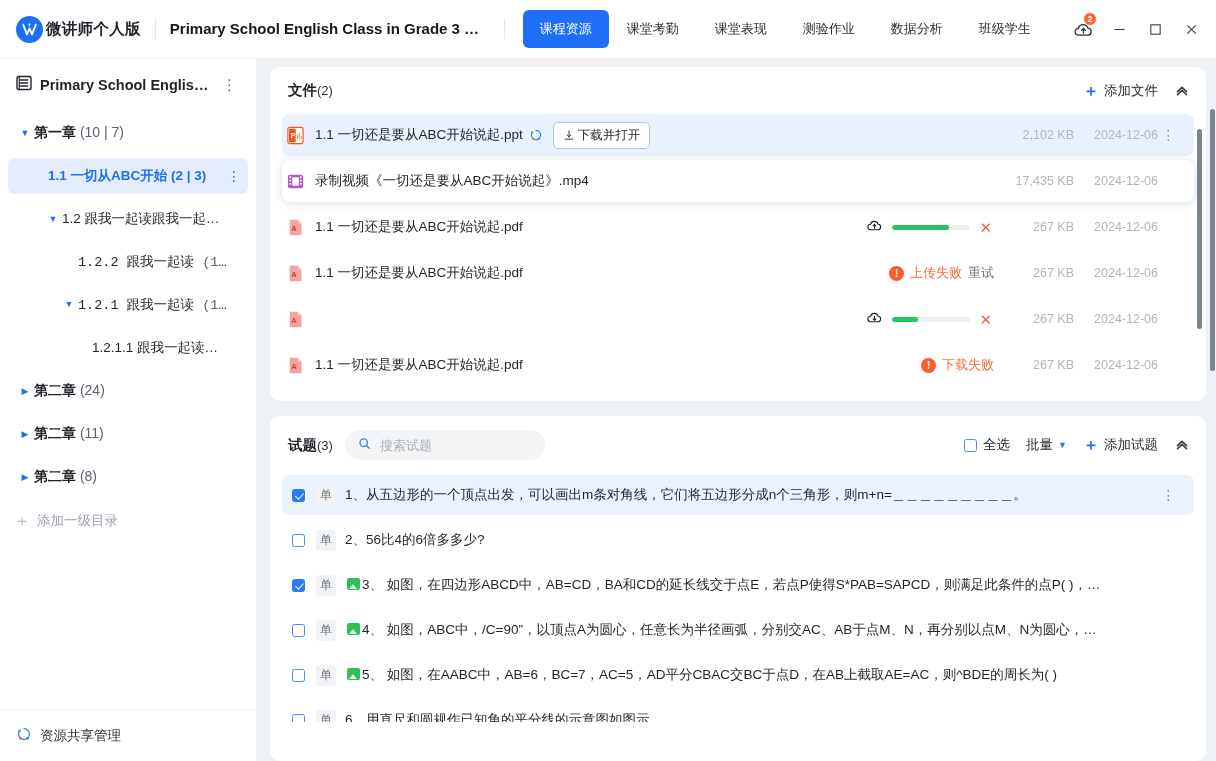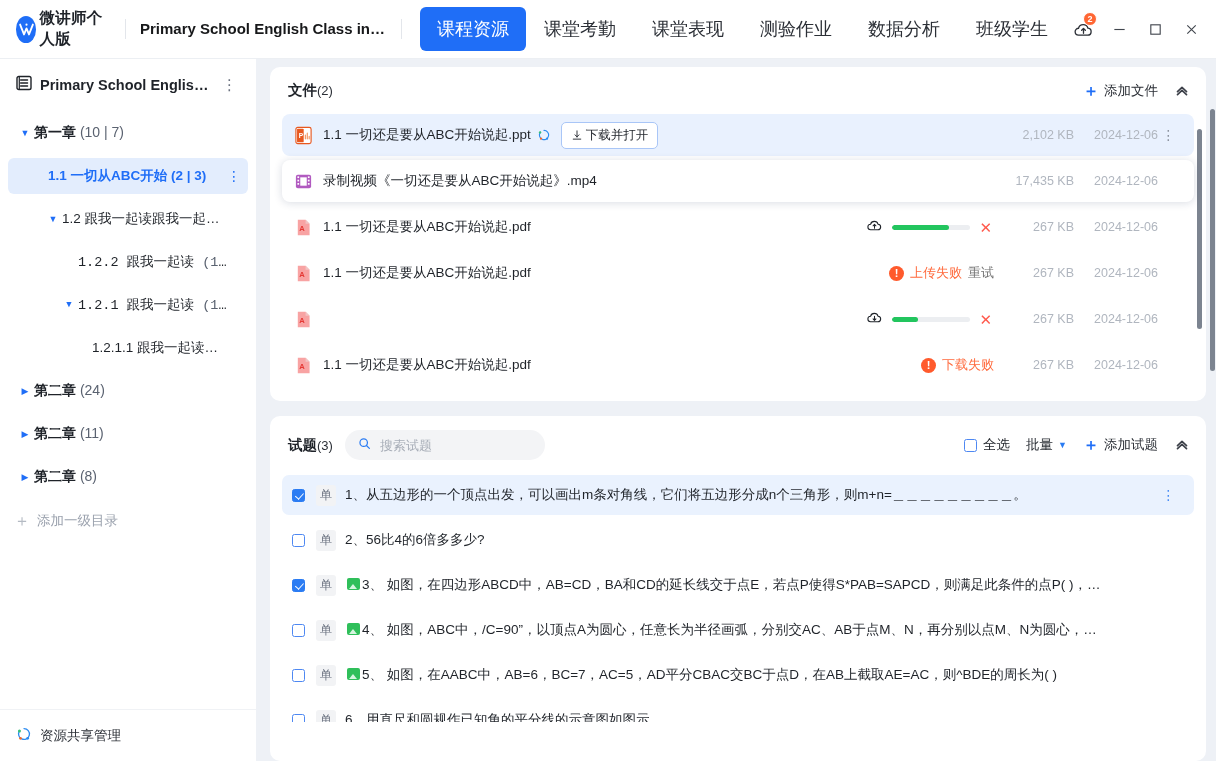--- a/index.html
+++ b/index.html
@@ -29,21 +29,21 @@
   }
   .logo svg { display:block; }
   .brand { font-size: 15.5px; font-weight: 600; color:#1f2329; letter-spacing:.3px;}
   .hdr-div { width:1px; height:20px; background:#e3e6eb; margin:0 14px; }
   .course-title {
     font-size: 15px; font-weight: 700; color:#17181a; max-width: 320px;
     white-space: nowrap; overflow: hidden; text-overflow: ellipsis;
   }
   .nav { display:flex; align-items:center; gap:0; margin-left: 4px; }
   .nav-item {
-    font-size: 18px; color:#2b2f36; padding: 8px 18px; border-radius:6px;
+    font-size: 13px; color:#2b2f36; padding: 8px 18px; border-radius:6px;
     white-space:nowrap; cursor:pointer;
   }
   .nav-item.active { background:#1f6ef7; color:#fff; font-weight:400; padding: 10px 17px;}
   .hdr-right { margin-left:auto; display:flex; align-items:center; gap:2px; }
   .bell { position: relative; width:34px; height:34px; display:flex; align-items:center; justify-content:center; cursor:pointer;}
   .badge {
     position:absolute; top:0px; right:3px; background:#ff6633; color:#fff;
     font-size:9px; line-height:13px; min-width:14px; height:14px; border-radius:50%;
     text-align:center; font-weight:600; border:1.5px solid #fff;
   }
@@ -108,21 +108,21 @@
   .card-head .acts { margin-left:auto; display:flex; align-items:center; gap:16px; }
   .act { display:flex; align-items:center; gap:5px; font-size:13.5px; color:#2b2f36; cursor:pointer;}
   .act .plus { color:#1f6ef7; font-size:16px; line-height:1; font-weight:600;}
   .collapse { color:#3c4049; cursor:pointer; display:flex; align-items:center;}
 
   
   .files-card { height: 334px; overflow:hidden; }
   .file-list { height: 280px; overflow:hidden; position:relative; padding: 0 8px 0 8px;}
   .frow {
     display:flex; align-items:center; height:42px; margin: 4px 4px; border-radius:8px;
-    padding: 0 14px 0 10px; position:relative; cursor:pointer;
+    padding: 0 14px 0 2px; position:relative; cursor:pointer;
   }
   .frow.sel { background:#e9f1fe; }
   .frow.hover { background:#fff; box-shadow: 0 1px 9px rgba(20,40,80,.16); z-index:2;}
   .ficon { width:22px; flex:0 0 22px; display:flex; align-items:center; justify-content:center; margin-right:9px;}
   .fname { font-size:13.5px; color:#1f2329; white-space:nowrap; overflow:hidden; text-overflow:ellipsis; max-width: 560px;}
   .sync-ico { margin-left:6px; flex:0 0 auto; display:flex; align-items:center;}
   .dl-btn {
     margin-left:10px; border:1px solid #a9c6f7; color:#1f2329; background:#fff;
     border-radius:5px; font-size:12.5px; padding: 4px 9px; display:flex; align-items:center; gap:3px;
     cursor:pointer; white-space:nowrap;

